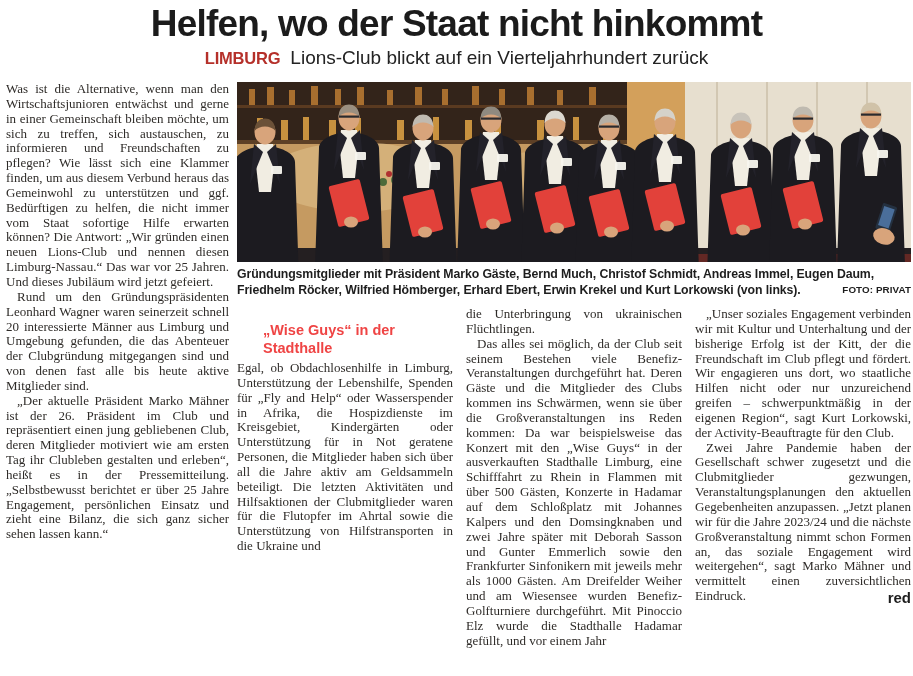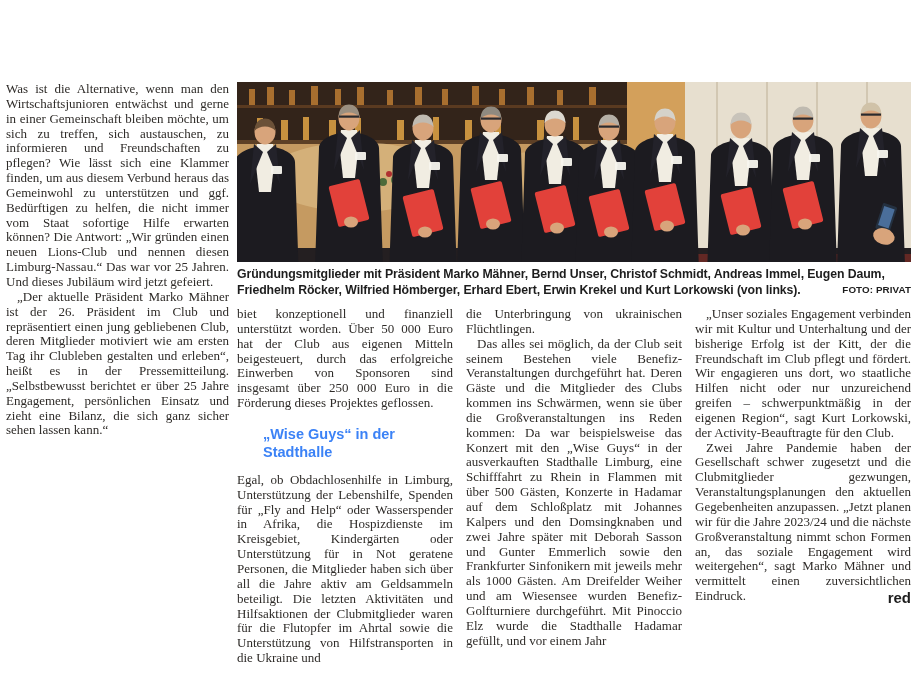--- a/index.html
+++ b/index.html
@@ -27,33 +27,40 @@
                letter-spacing:-0.1px;min-height:31px;}
   .credit{position:absolute;right:0;bottom:1px;font-size:9.8px;letter-spacing:0.1px;color:#1d1d1d;margin-left:16px;}
 
   .cols{display:grid;grid-template-columns:1fr 1fr 1fr;column-gap:13px;margin-top:9px;
         height:366px;overflow:hidden;}
   .cols > div{overflow:hidden;}
 
   
   p{margin:0;font-size:13px;line-height:14.85px;text-align:justify;hyphens:none;}
   p.ind{text-indent:11px;}
-  h3.subhead{margin:14px 0 12px 0;padding-left:26px;font-family:"Liberation Sans", sans-serif;
-             font-weight:700;font-size:14.5px;line-height:18px;color:#3b82f6;}
+  h3.subhead{margin:14px 0 4px 0;padding-left:26px;font-family:"Liberation Sans", sans-serif;
+             font-weight:700;font-size:14.5px;line-height:18px;color:#ef4444;}
   .sig{float:right;font-family:"Liberation Sans", sans-serif;font-weight:700;font-size:15px;
        color:#1d1d1d;margin-top:2px;}
 </style>
 </head>
 <body>
 
 <div class="page">
 
+  <div class="header">
+    <h1 class="headline">Helfen, wo der Staat nicht hinkommt</h1>
+    <div class="deck">
+      <span class="kicker">LIMBURG</span><span>Lions-Club blickt auf ein Vierteljahrhundert zurück</span>
+    </div>
+  </div>
 
   <div class="col-left">
       <p>Was ist die Alternative, wenn man den Wirtschaftsjunioren entwächst und gerne in einer Gemeinschaft bleiben möchte, um sich zu treffen, sich austauschen, zu informieren und Freundschaften zu pflegen? Wie lässt sich eine Klammer finden, um aus diesem Verbund heraus das Gemeinwohl zu unterstützen und ggf. Bedürftigen zu helfen, die nicht immer vom Staat sofortige Hilfe erwarten können? Die Antwort: „Wir gründen einen neuen Lions-Club und nennen diesen Limburg-Nassau.“ Das war vor 25 Jahren. Und dieses Jubiläum wird jetzt gefeiert.</p>
+      <p class="ind">Rund um den Gründungspräsidenten Leonhard Wagner waren seinerzeit schnell 20 interessierte Männer aus Limburg und Umgebung gefunden, die das Abenteuer der Clubgründung mitgegangen sind und von denen fast alle bis heute aktive Mitglieder sind.</p>
       <p class="ind">„Der aktuelle Präsident Marko Mähner ist der 26. Präsident im Club und repräsentiert einen jung gebliebenen Club, deren Mitglieder motiviert wie am ersten Tag ihr Clubleben gestalten und erleben“, heißt es in der Pressemitteilung. „Selbstbewusst berichtet er über 25 Jahre Engagement, persönlichen Einsatz und zieht eine Bilanz, die sich ganz sicher sehen lassen kann.“</p>
     </div>
 
   <div class="right-region">
 
     <div class="photo">
       <svg viewBox="0 0 674 180" preserveAspectRatio="none">
         <defs>
           <g id="man">
             <path d="M-34,150 L-30,30 C-30,21 -14,14 0,14 C14,14 30,21 30,30 L34,150 Z" fill="#1c1b20"></path>
@@ -143,27 +150,26 @@
 
         <g transform="translate(648,138) rotate(18)">
           <rect x="-7" y="-16" width="15" height="27" rx="2" fill="#24303f"></rect>
           <rect x="-5" y="-13" width="11" height="20" fill="#4a6e9a"></rect>
           <ellipse cx="4" cy="16" rx="11" ry="8" fill="#d8a47b"></ellipse>
         </g>
       </svg>
     </div>
 
     <div class="caption-row">
-      <span>Gründungsmitglieder mit Präsident Marko Mähner, Bernd Unser, Christof Schmidt, Andreas Immel, Eugen Daum, Friedhelm Röcker, Wilfried Hömberger, Erhard Ebert, Erwin Krekel und Kurt Lorkowski (von links).</span>
+      <span>Gründungsmitglieder mit Präsident Marko Gäste, Bernd Much, Christof Schmidt, Andreas Immel, Eugen Daum, Friedhelm Röcker, Wilfried Hömberger, Erhard Ebert, Erwin Krekel und Kurt Lorkowski (von links).</span>
       <span class="credit">FOTO: PRIVAT</span>
     </div>
 
     <div class="cols">
       <div>
-          <p>biet konzeptionell und finanziell unterstützt worden. Über 50 000 Euro hat der Club aus eigenen Mitteln beigesteuert, durch das erfolgreiche Einwerben von Sponsoren sind insgesamt über 250 000 Euro in die Förderung dieses Projektes geflossen.</p>
           <h3 class="subhead">„Wise Guys“ in der Stadthalle</h3>
           <p>Egal, ob Obdachlosenhilfe in Limburg, Unterstützung der Lebenshilfe, Spenden für „Fly and Help“ oder Wasserspender in Afrika, die Hospizdienste im Kreisgebiet, Kindergärten oder Unterstützung für in Not geratene Personen, die Mitglieder haben sich über all die Jahre aktiv am Geldsammeln beteiligt. Die letzten Aktivitäten und Hilfsaktionen der Clubmitglieder waren für die Flutopfer im Ahrtal sowie die Unterstützung von Hilfstransporten in die Ukraine und</p>
         </div>
       <div>
           <p>die Unterbringung von ukrainischen Flüchtlingen.</p>
           <p class="ind">Das alles sei möglich, da der Club seit seinem Bestehen viele Benefiz-Veranstaltungen durchgeführt hat. Deren Gäste und die Mitglieder des Clubs kommen ins Schwärmen, wenn sie über die Großveranstaltungen ins Reden kommen: Da war beispielsweise das Konzert mit den „Wise Guys“ in der ausverkauften Stadthalle Limburg, eine Schifffahrt zu Rhein in Flammen mit über 500 Gästen, Konzerte in Hadamar auf dem Schloßplatz mit Johannes Kalpers und den Domsingknaben und zwei Jahre später mit Deborah Sasson und Gunter Emmerlich sowie den Frankfurter Sinfonikern mit jeweils mehr als 1000 Gästen. Am Dreifelder Weiher und am Wiesensee wurden Benefiz-Golfturniere durchgeführt. Mit Pinoccio Elz wurde die Stadthalle Hadamar gefüllt, und vor einem Jahr</p>
         </div>
       <div>
           <p class="ind">„Unser soziales Engagement verbinden wir mit Kultur und Unterhaltung und der bisherige Erfolg ist der Kitt, der die Freundschaft im Club pflegt und fördert. Wir engagieren uns dort, wo staatliche Hilfen nicht oder nur unzureichend greifen – schwerpunktmäßig in der eigenen Region“, sagt Kurt Lorkowski, der Activity-Beauftragte für den Club.</p>
           <p class="ind">Zwei Jahre Pandemie haben der Gesellschaft schwer zugesetzt und die Clubmitglieder gezwungen, Veranstaltungsplanungen den aktuellen Gegebenheiten anzupassen. „Jetzt planen wir für die Jahre 2023/24 und die nächste Großveranstaltung nimmt schon Formen an, das soziale Engagement wird weitergehen“, sagt Marko Mähner und vermittelt einen zuversichtlichen Eindruck.<span class="sig">red</span></p>

